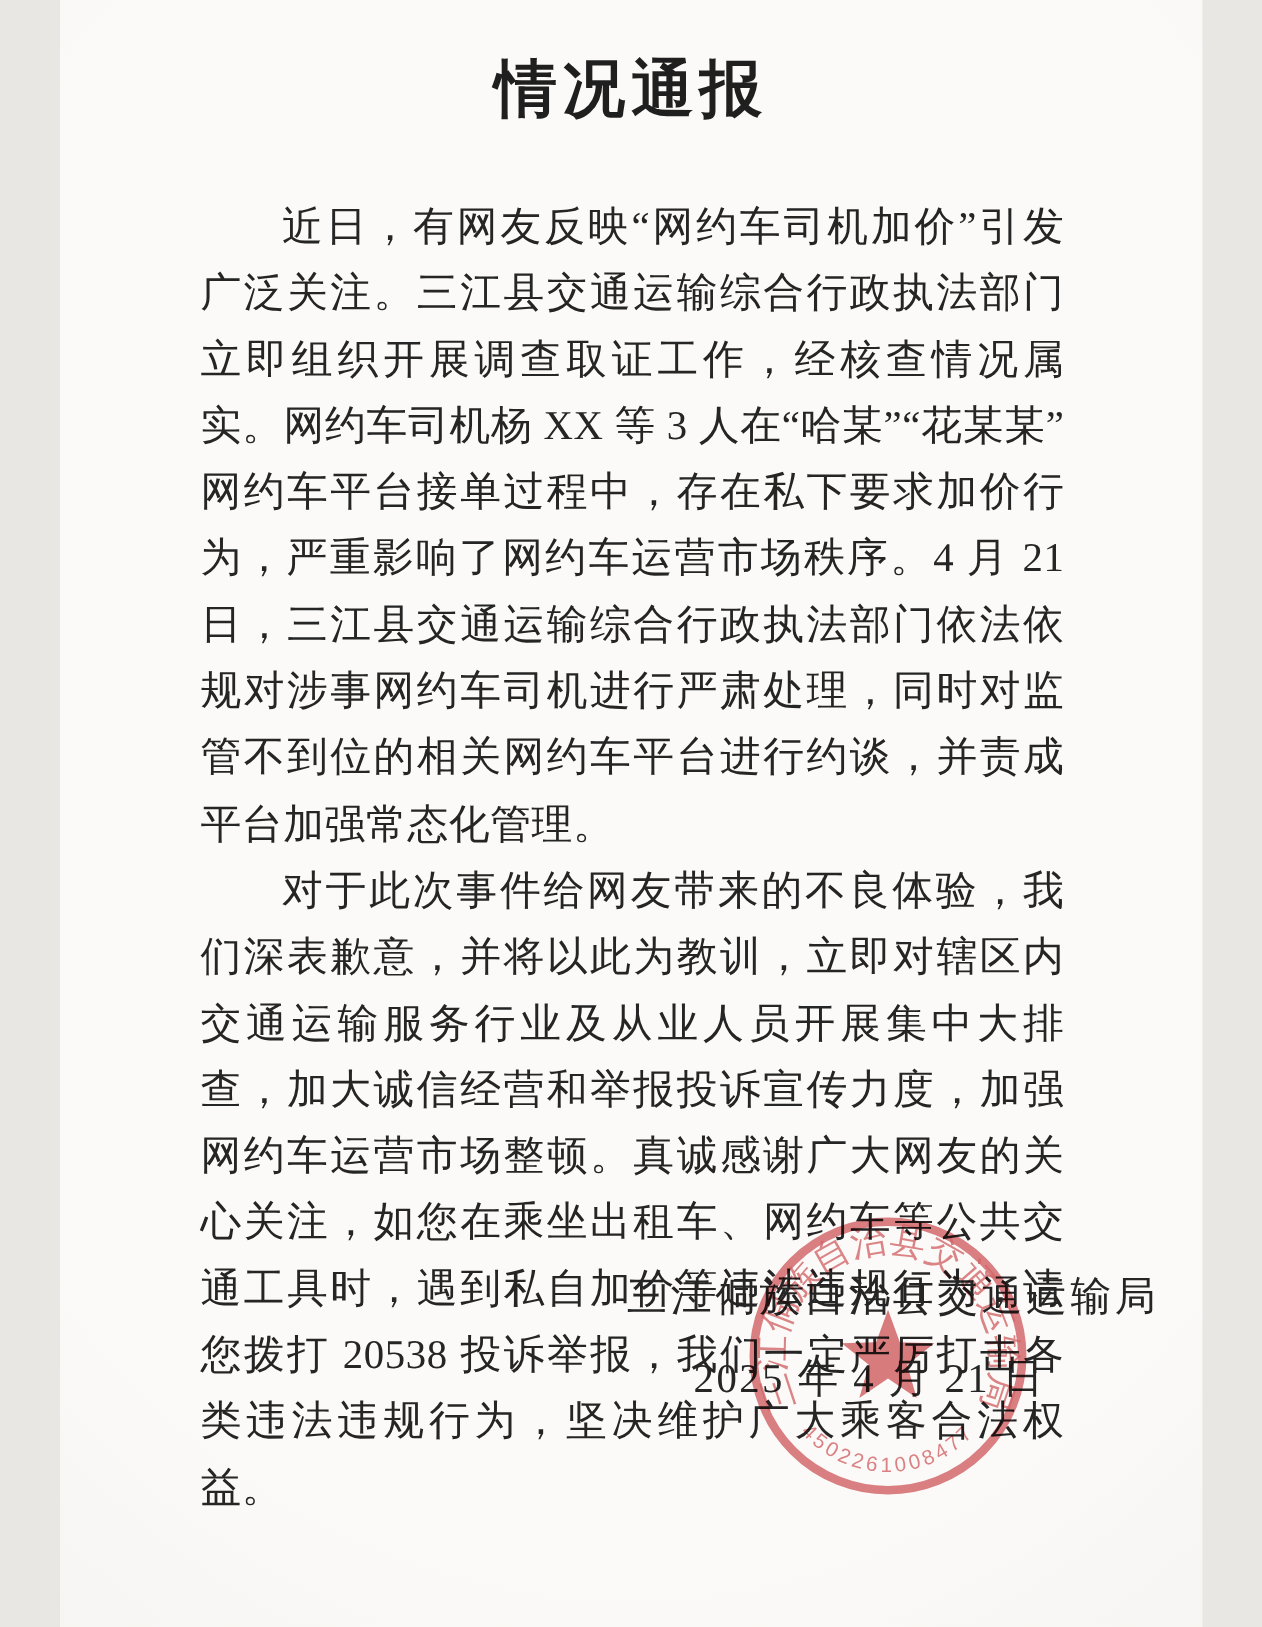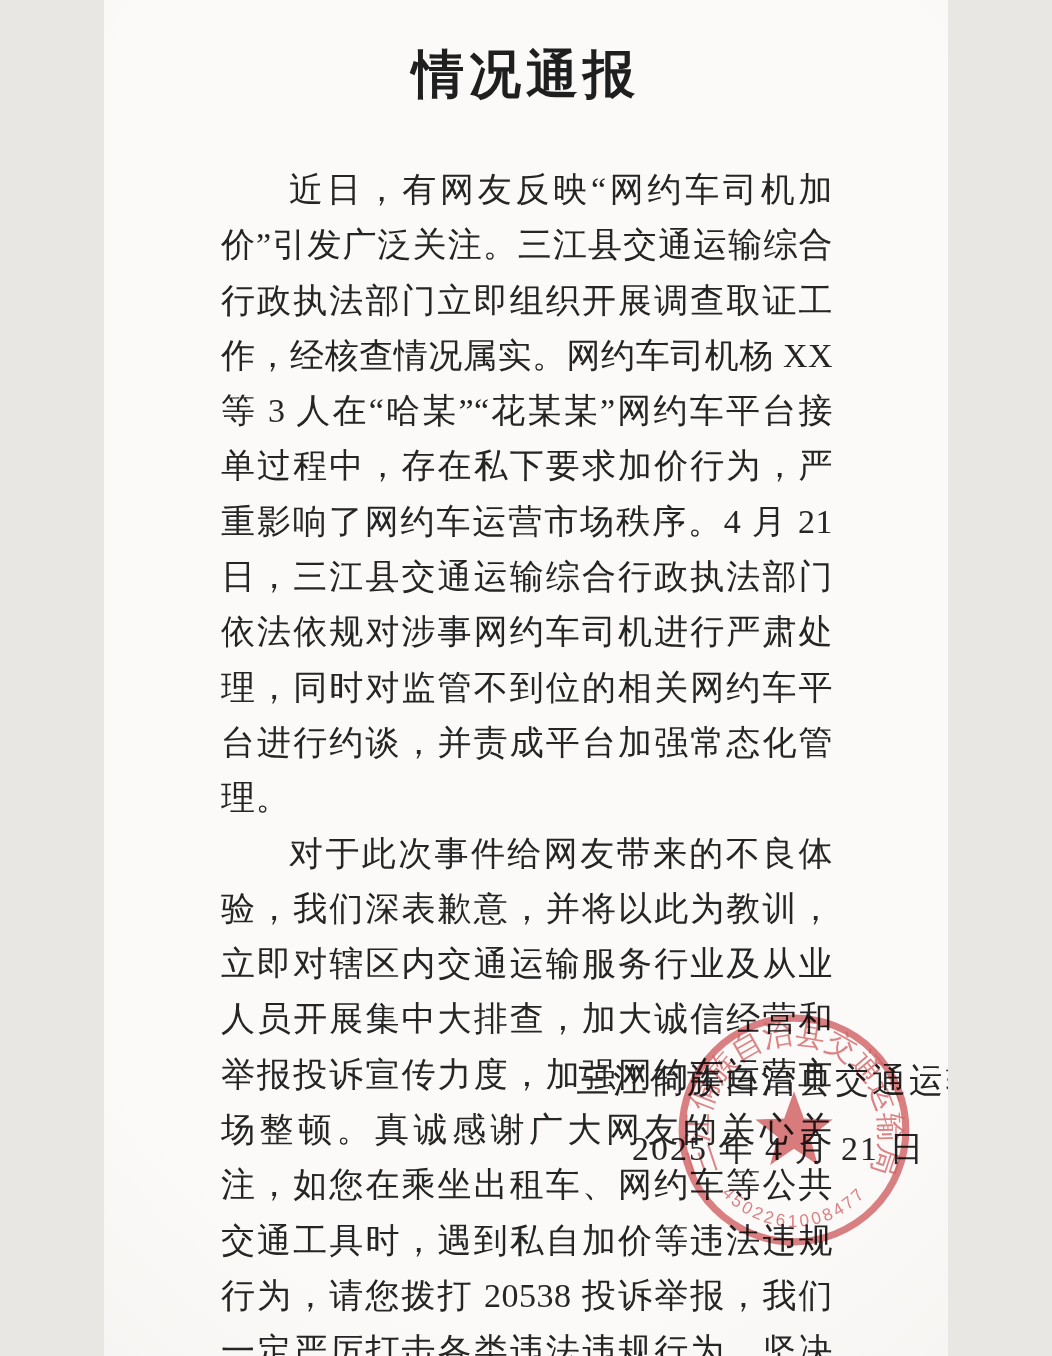--- a/index.html
+++ b/index.html
@@ -2,21 +2,21 @@
 <html lang="zh"><head>
 <meta charset="utf-8">
 <style>
   html, body {
     margin: 0;
     padding: 0;
     background: #e9e7e4;
   }
   .page {
     position: relative;
-    width: 844px;
+    width: 952px;
     height: 1356px;
     margin: 0 auto;
     background:
       radial-gradient(ellipse 120% 100% at 50% 42%, #fbfaf8 55%, #f1efec 92%, #eae8e4 100%);
     overflow: hidden;
     font-family: "Liberation Serif", "DejaVu Serif", serif;
     color: #262626;
   }
   .doc-title {
     margin: 0;

